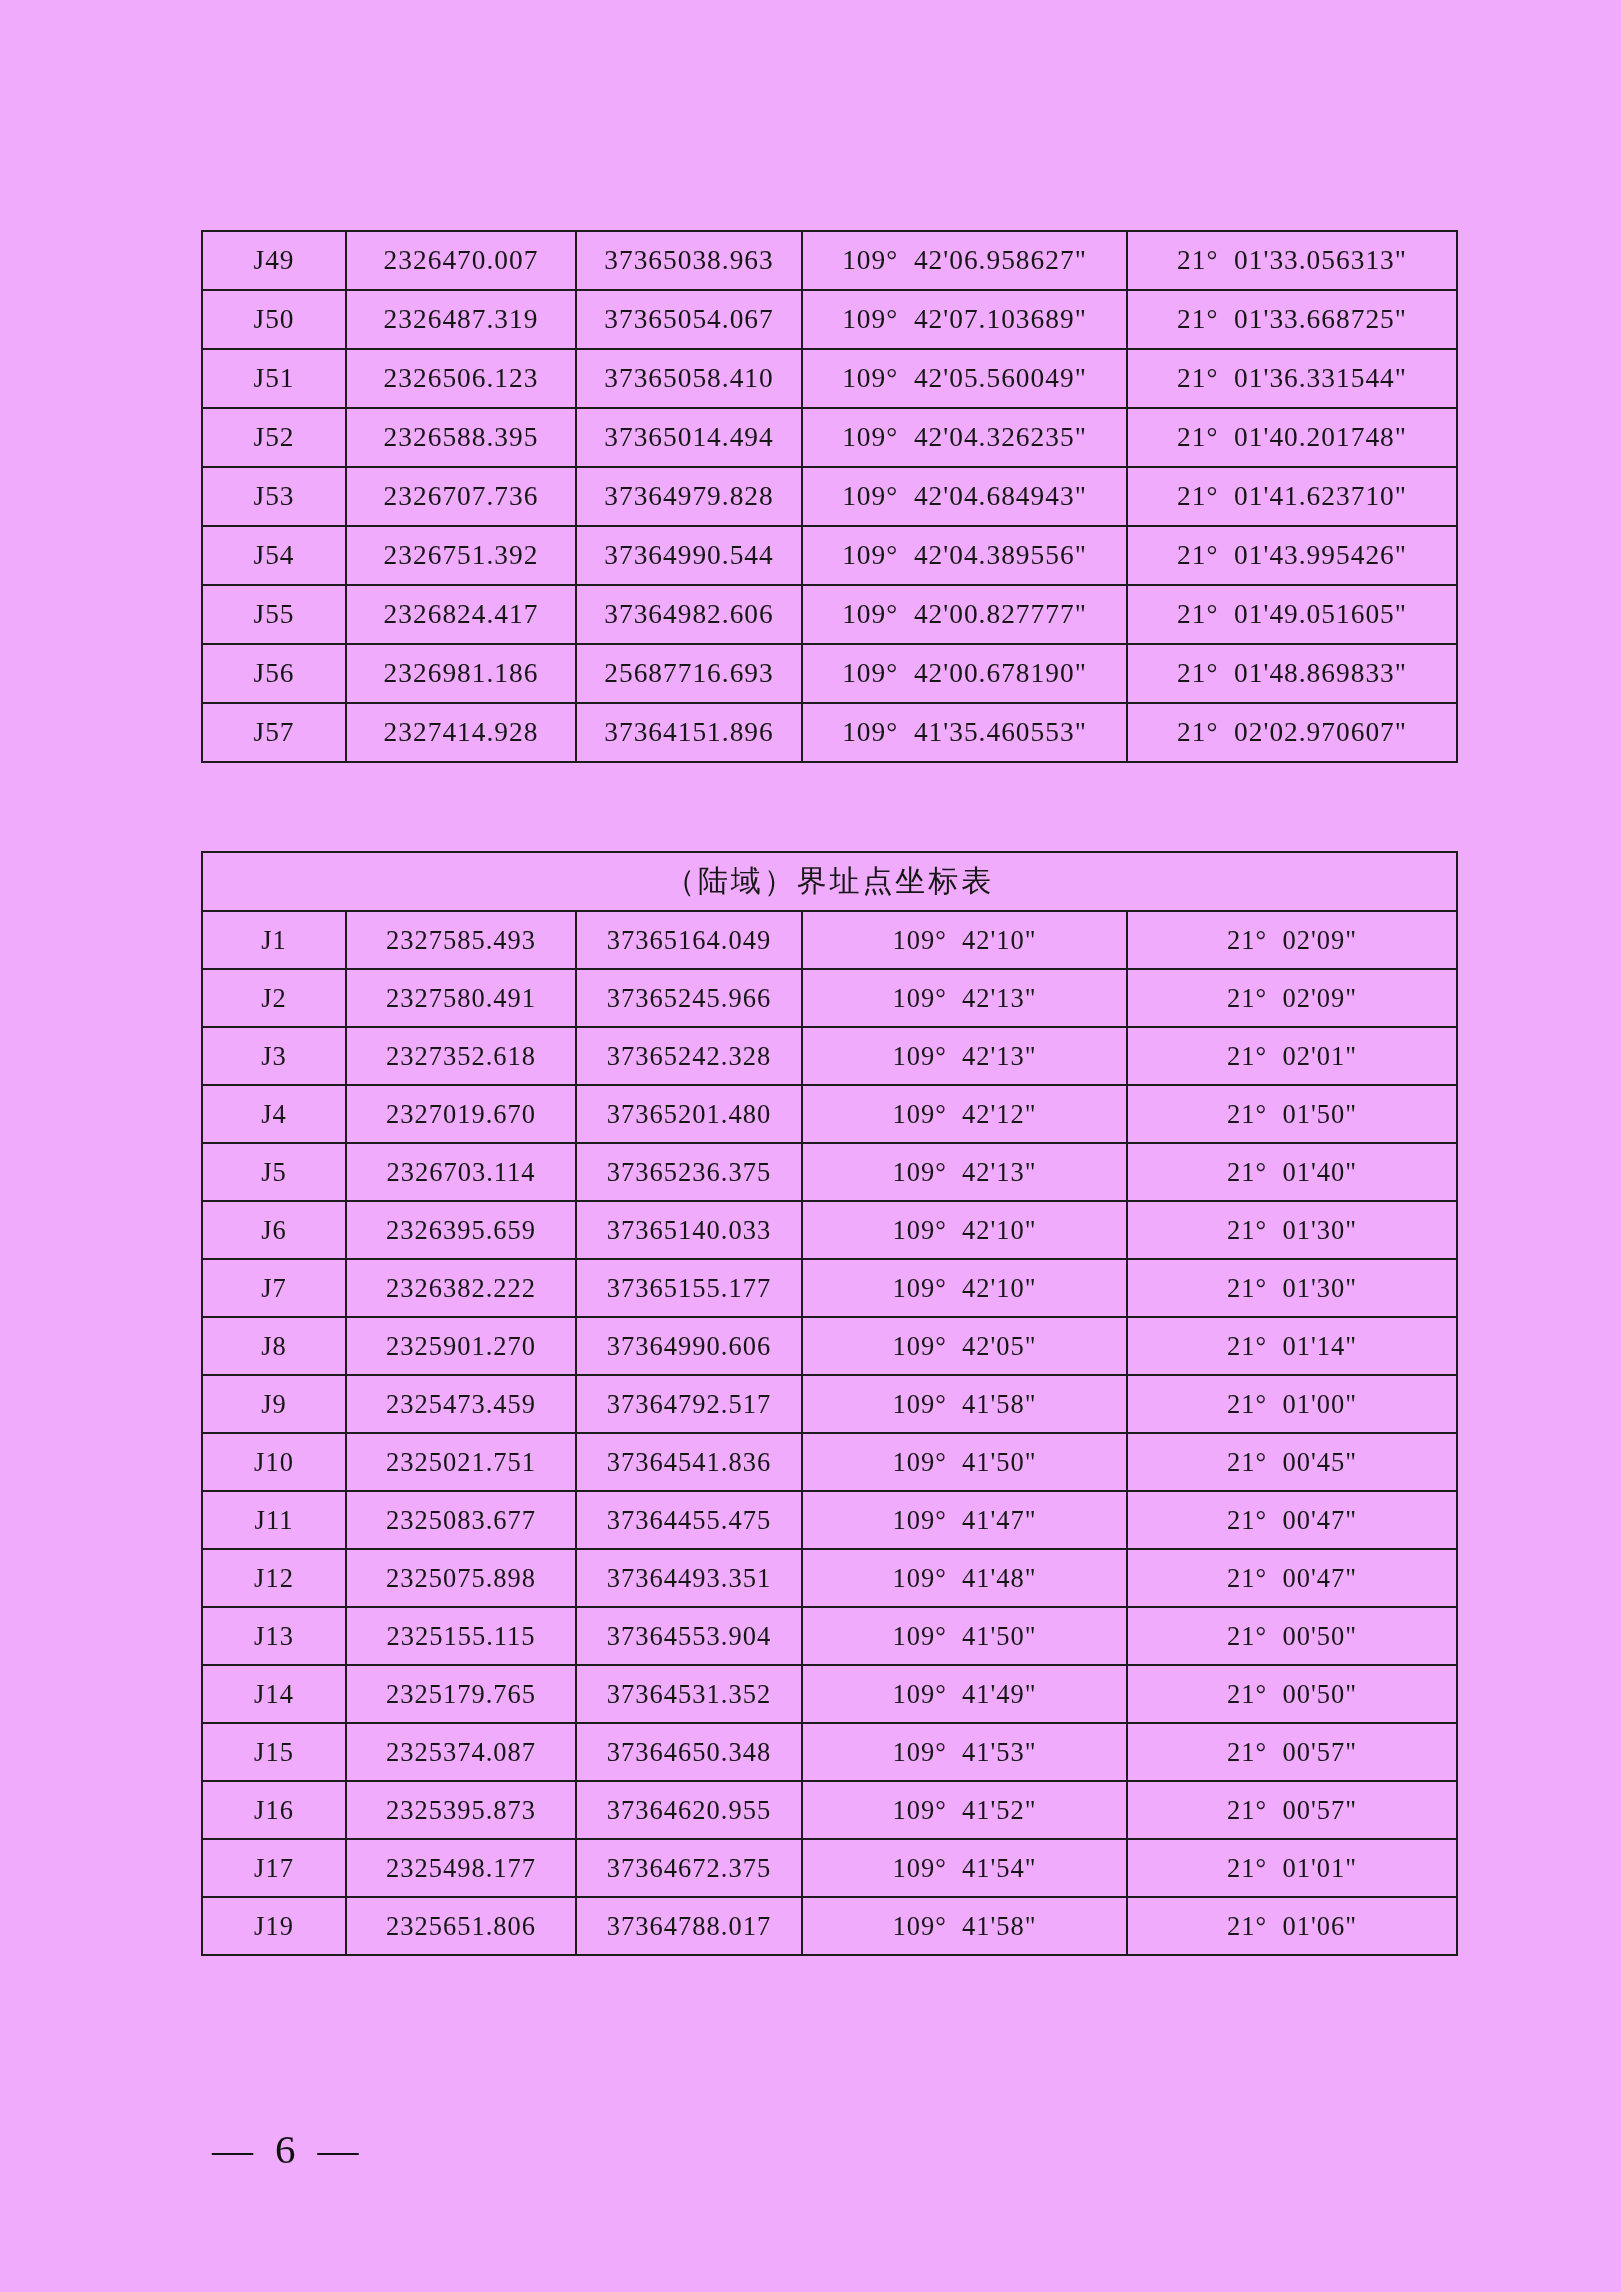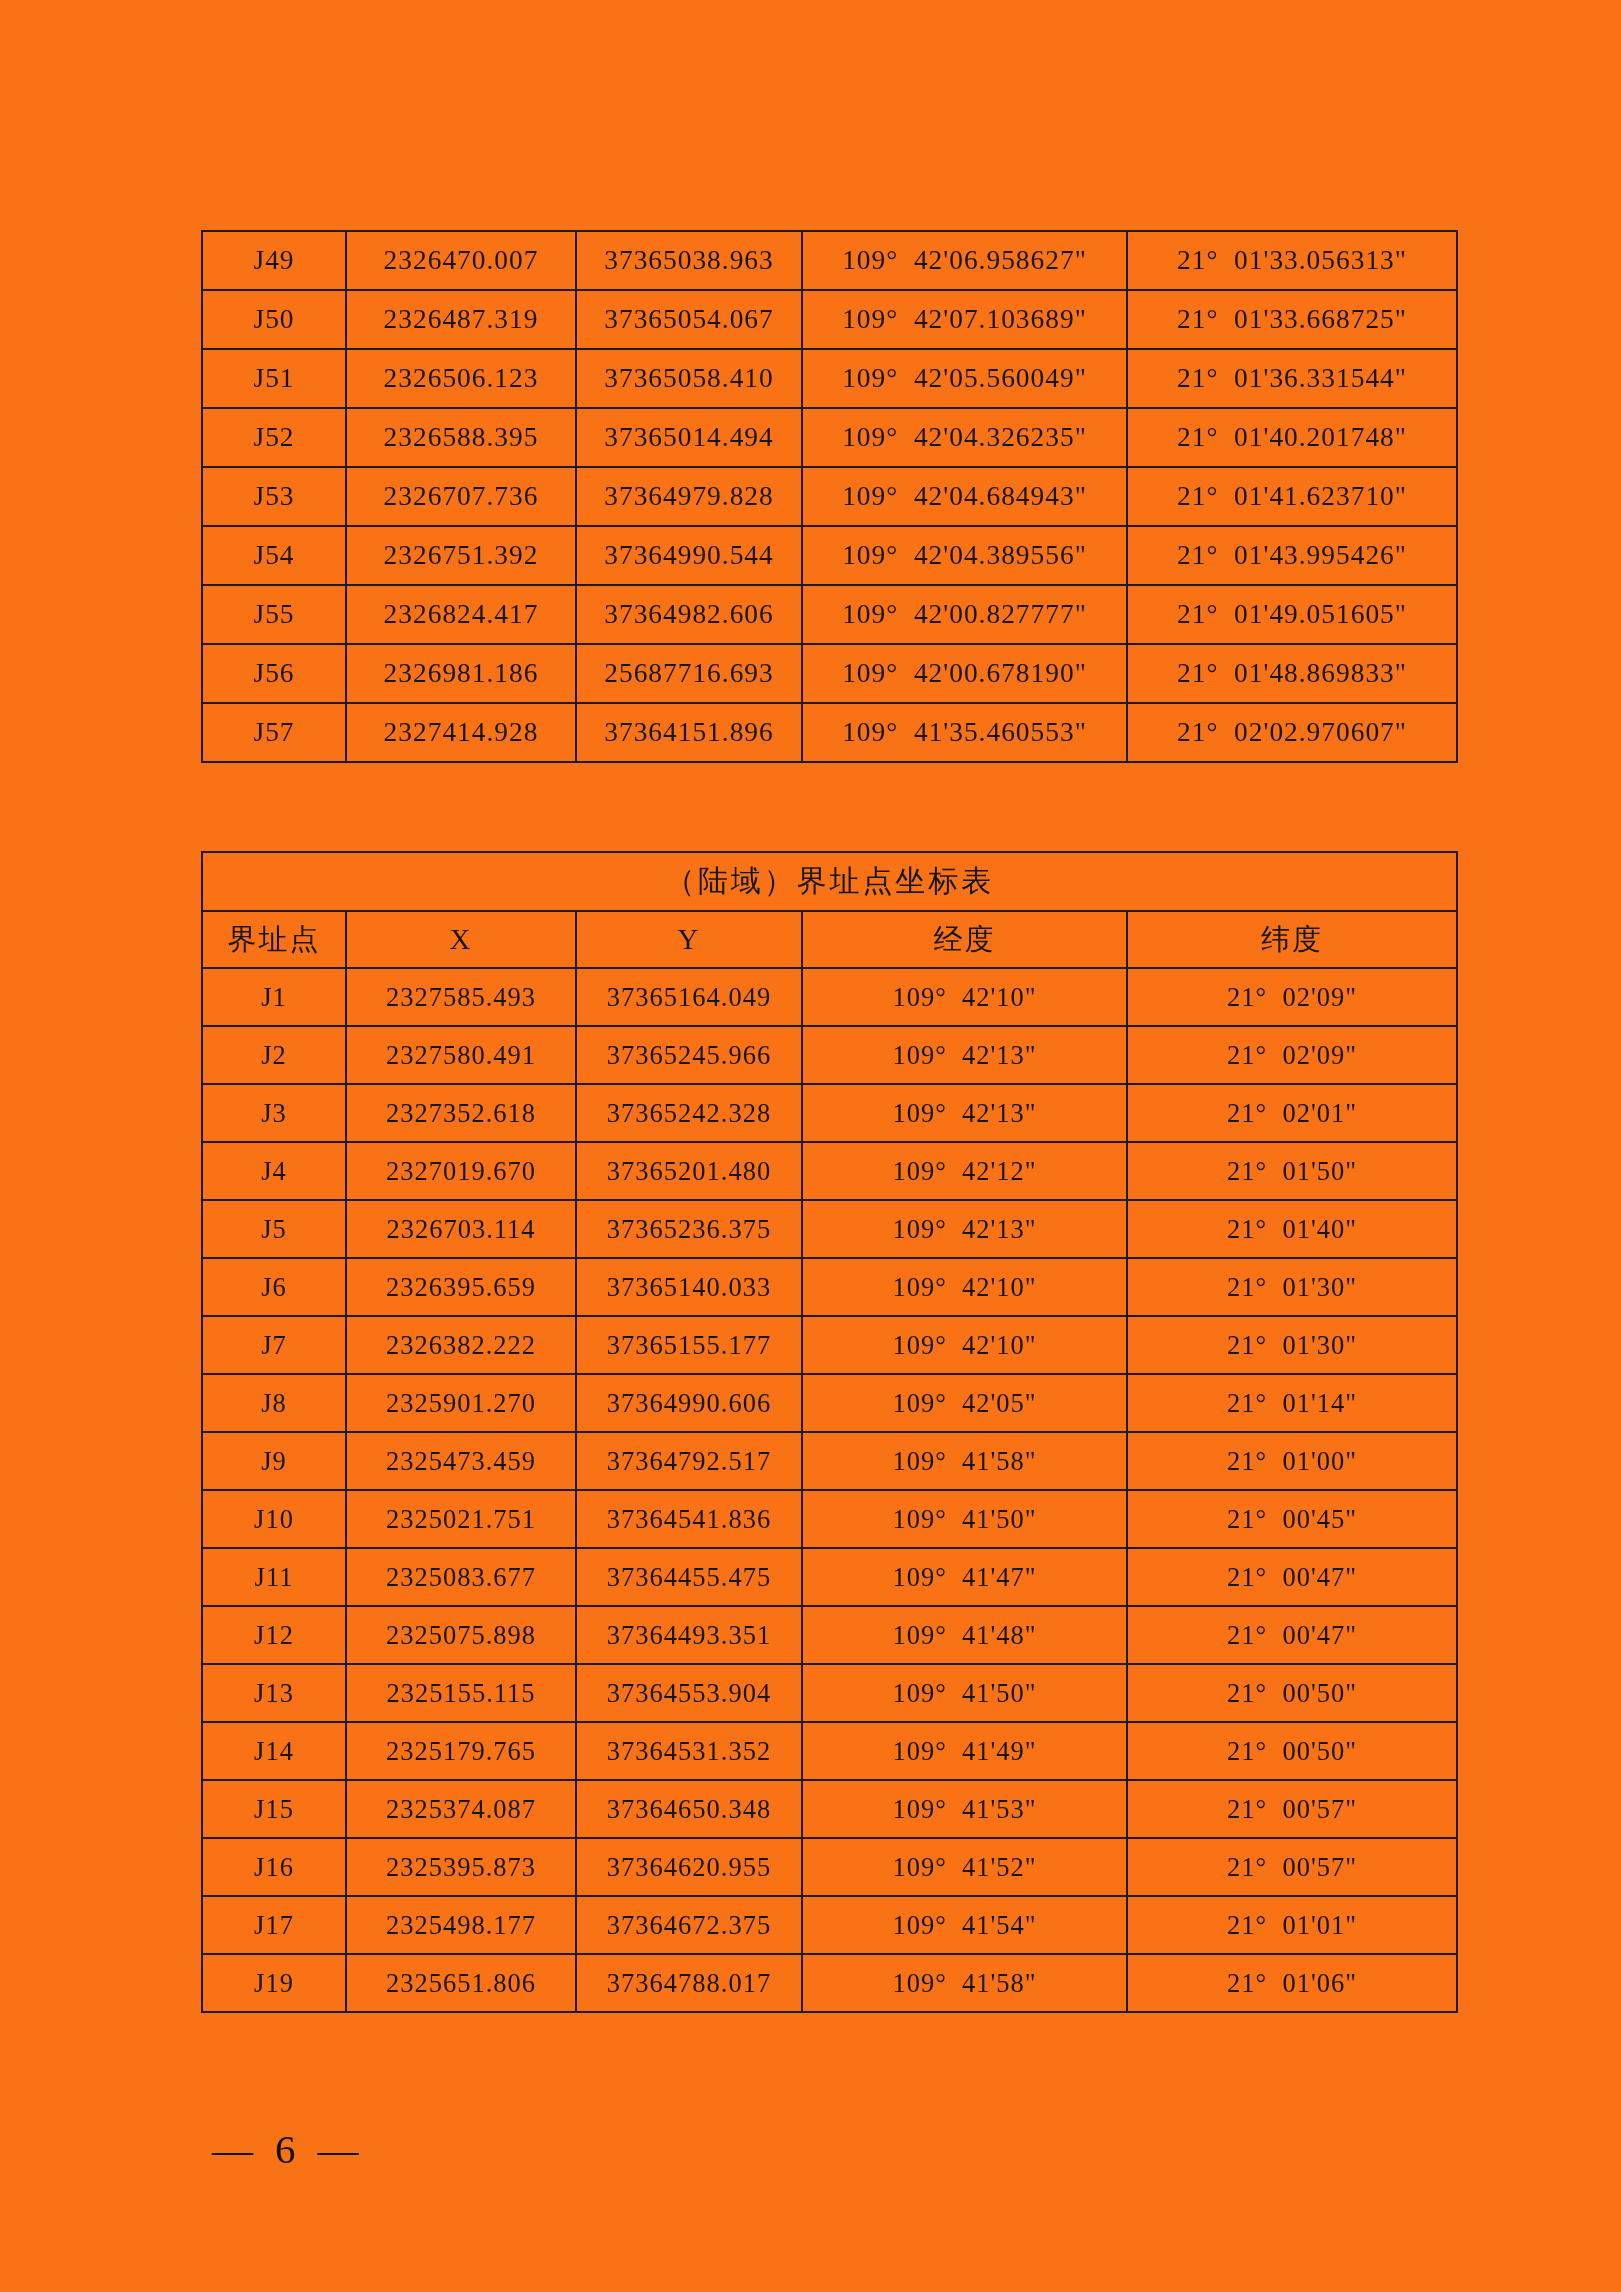--- a/index.html
+++ b/index.html
@@ -1,20 +1,20 @@
 <!DOCTYPE html>
 <html><head>
 <meta charset="utf-8">
 <style>
   html, body { margin: 0; padding: 0; }
   .page {
     position: relative;
     width: 1621px;
     height: 2293px;
-    background: #f97316;
+    background: #f0abfc;
     font-family: "Liberation Serif", serif;
     color: #161616;
     overflow: hidden;
   }
   table.coord-table {
     position: absolute;
     border-collapse: collapse;
     table-layout: fixed;
   }
   table.coord-table td,
@@ -128,27 +128,20 @@
       <col style="width:144px">
       <col style="width:230px">
       <col style="width:226px">
       <col style="width:325px">
       <col style="width:330px">
     </colgroup>
     <thead>
       <tr>
         <td class="title-cell" colspan="5">（陆域）界址点坐标表</td>
       </tr>
-      <tr>
-        <th>界址点</th>
-        <th>X</th>
-        <th>Y</th>
-        <th>经度</th>
-        <th>纬度</th>
-      </tr>
     </thead>
     <tbody>
         <tr>
           <td>J1</td>
           <td>2327585.493</td>
           <td>37365164.049</td>
           <td>109°  42'10"</td>
           <td>21°  02'09"</td>
         </tr>
         <tr>

